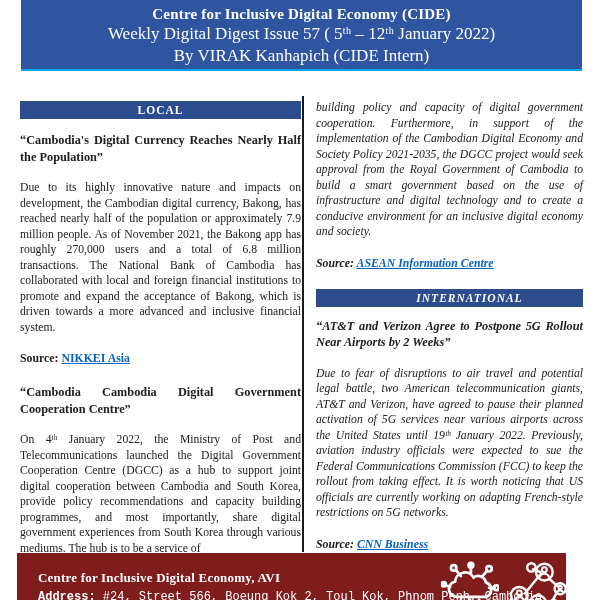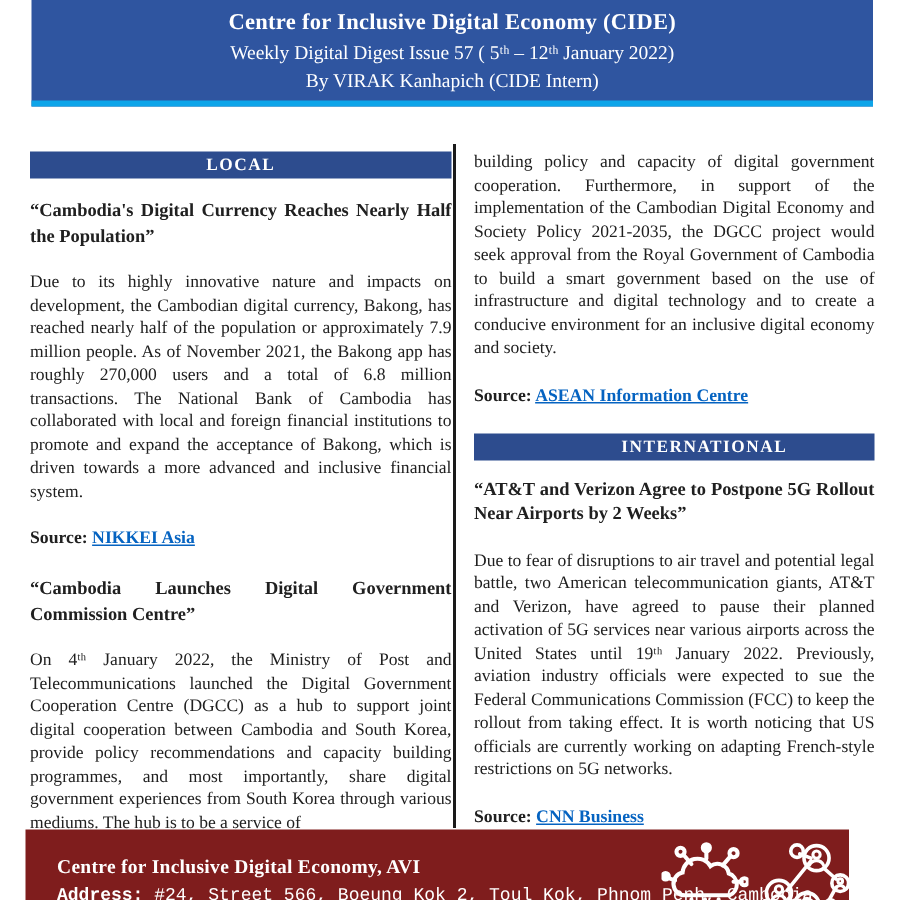--- a/index.html
+++ b/index.html
@@ -4,31 +4,31 @@
 <style>
   * { margin:0; padding:0; box-sizing:border-box; }
   html,body { width:600px; height:600px; }
   body { font-family:"Liberation Serif","DejaVu Serif",serif; background:#ffffff; }
   .page { position:relative; width:600px; height:600px; overflow:hidden; background:#fff; }
 
   
   .banner {
     position:absolute; left:21px; top:0; width:561px; height:71px;
     background:#2f55a0; color:#fff; text-align:center;
-    border-bottom:4px solid #0ea5e9;
+    border-bottom:2px solid #0ea5e9;
     display:flex; flex-direction:column; justify-content:space-evenly;
     padding:4px 0 2px 0;
   }
   .banner .title { font-size:15px; font-weight:bold; letter-spacing:.2px; }
-  .banner .subtitle, .banner .byline { font-size:13px; }
+  .banner .subtitle, .banner .byline { font-size:17px; }
 
   
   .col { position:absolute; top:95px; color:#202020; }
   .col-left  { left:20px;  width:281px; }
-  .col-right { left:316px; width:267px; }
+  .col-right { left:316px; width:267px;font-style:italic; }
   .divider { position:absolute; left:302px; top:96px; width:2px; height:456px; background:#1a1a1a; }
 
   .section-bar {
     background:#2d4c8e; color:#fff; text-align:center;
     font-size:11.5px; font-weight:bold; letter-spacing:1px;
     height:18px; line-height:18px;
   }
   .col-left .section-bar { margin:6px 0 13px 0; }
   .col-right .section-bar { margin:6px 0 11px 0;padding-left:40px; }
 
@@ -72,21 +72,21 @@
   <div class="col col-left">
     <div class="section-bar">LOCAL</div>
 
     <div class="art-title">“Cambodia's Digital Currency Reaches Nearly Half the Population”</div>
     <div class="body-text">Due to its highly innovative nature and impacts on development, the Cambodian digital currency, Bakong, has reached nearly half of the population or approximately 7.9 million people. As of November 2021, the Bakong app has roughly 270,000 users and a total of 6.8 million transactions. The National Bank of Cambodia has collaborated with local and foreign financial institutions to promote and expand the acceptance of Bakong, which is driven towards a more advanced and inclusive financial system.</div>
     <div class="source-line">
       <span>Source:</span>
       <a>NIKKEI Asia</a>
     </div>
 
-    <div class="art-title">“Cambodia Launches Digital Government Commission Centre”</div>
+    <div class="art-title">“Cambodia Cambodia Digital Government Cooperation Centre”</div>
     <div class="body-text">On 4ᵗʰ January 2022, the Ministry of Post and Telecommunications launched the Digital Government Cooperation Centre (DGCC) as a hub to support joint digital cooperation between Cambodia and South Korea, provide policy recommendations and capacity building programmes, and most importantly, share digital government experiences from South Korea through various mediums. The hub is to be a service of</div>
   </div>
 
   <div class="col col-right">
     <div class="body-text first">building policy and capacity of digital government cooperation. Furthermore, in support of the implementation of the Cambodian Digital Economy and Society Policy 2021-2035, the DGCC project would seek approval from the Royal Government of Cambodia to build a smart government based on the use of infrastructure and digital technology and to create a conducive environment for an inclusive digital economy and society.</div>
     <div class="source-line">
       <span>Source:</span>
       <a>ASEAN Information Centre</a>
     </div>
 

